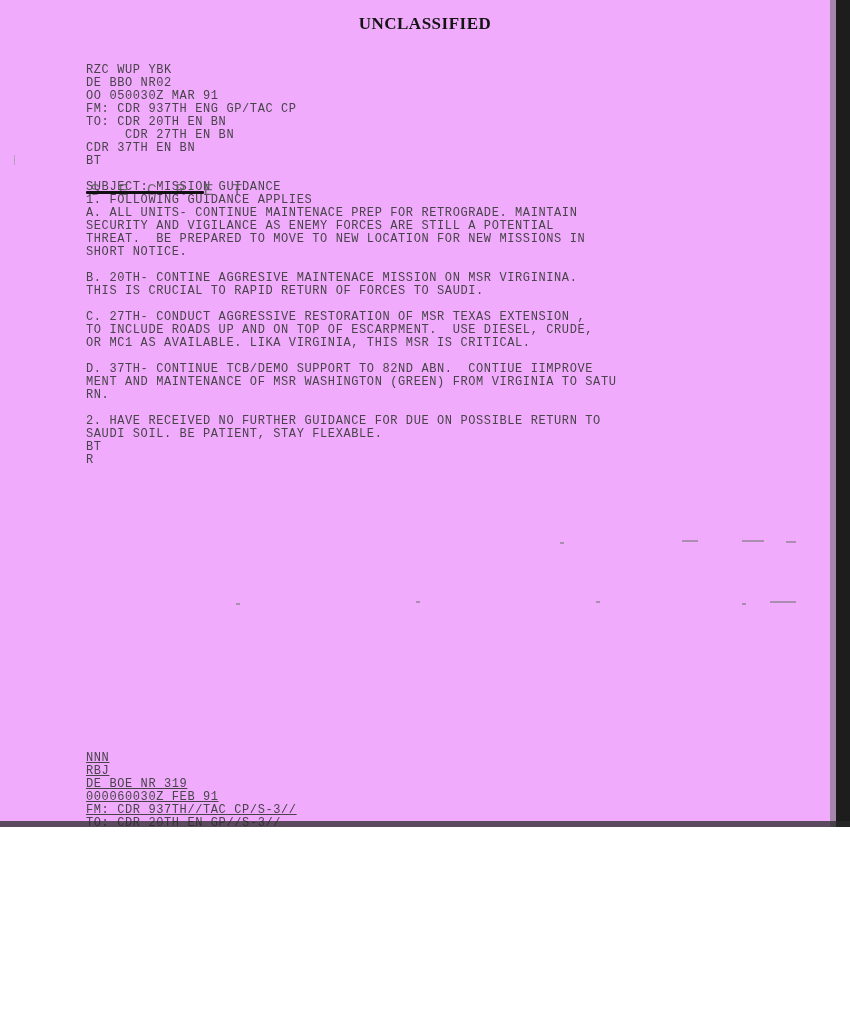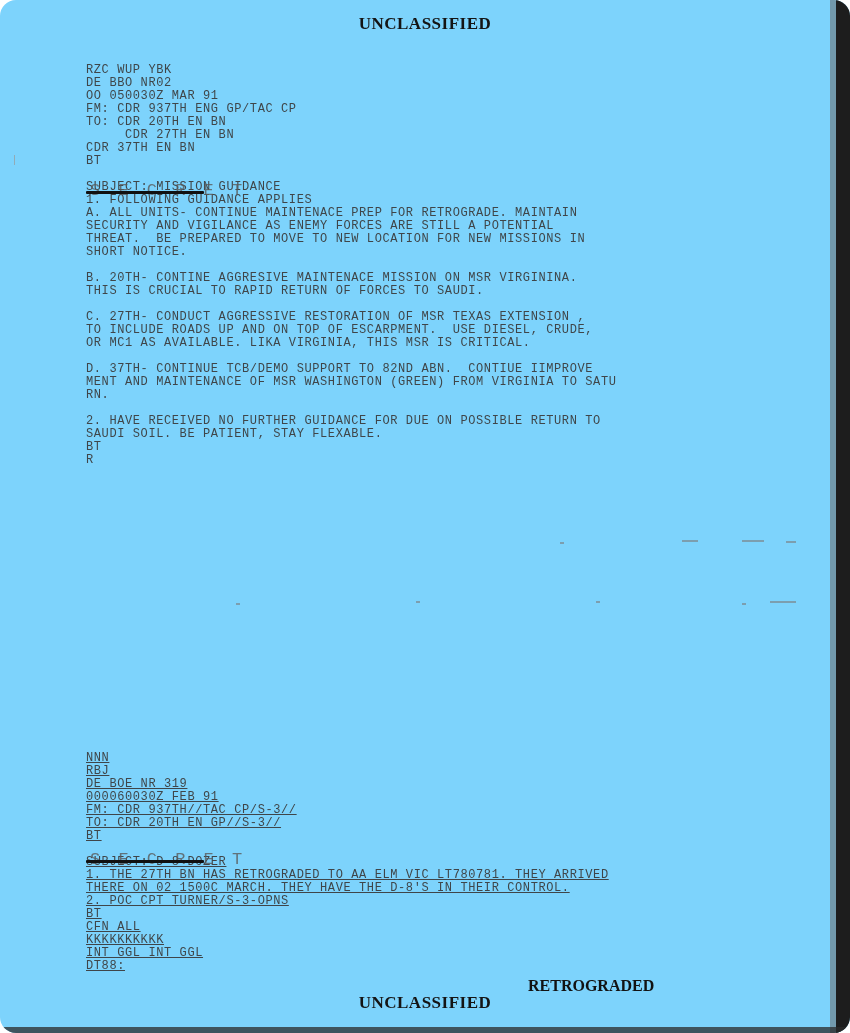--- a/index.html
+++ b/index.html
@@ -3,25 +3,24 @@
 <meta charset="utf-8">
 <style>
   html, body {
     margin: 0;
     padding: 0;
     background: #ffffff;
   }
   .page {
     position: relative;
     width: 850px;
-    height: 1033px;
-    background: #7dd3fc;
+    height: 827px;
+    background: #f0abfc;
     overflow: hidden;
     font-family: "Liberation Serif", serif;
-    border-radius: 16px;
   }
   
   .scan-edge-right {
     position: absolute;
     top: 0;
     right: 0;
     width: 14px;
     height: 1033px;
     background: #1d1d1d;
   }

